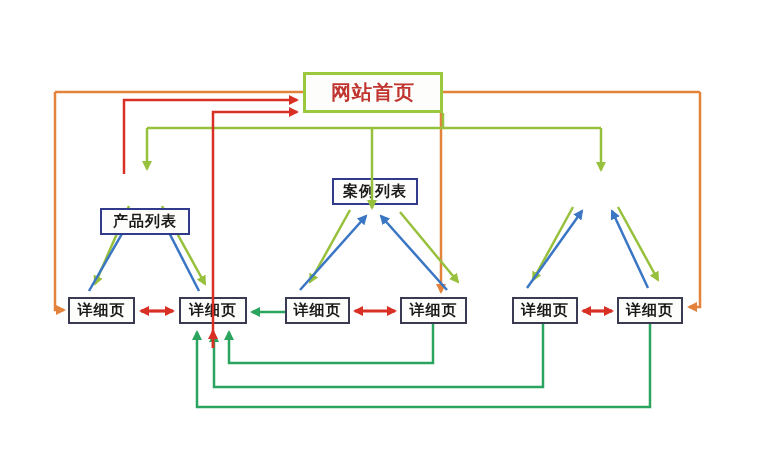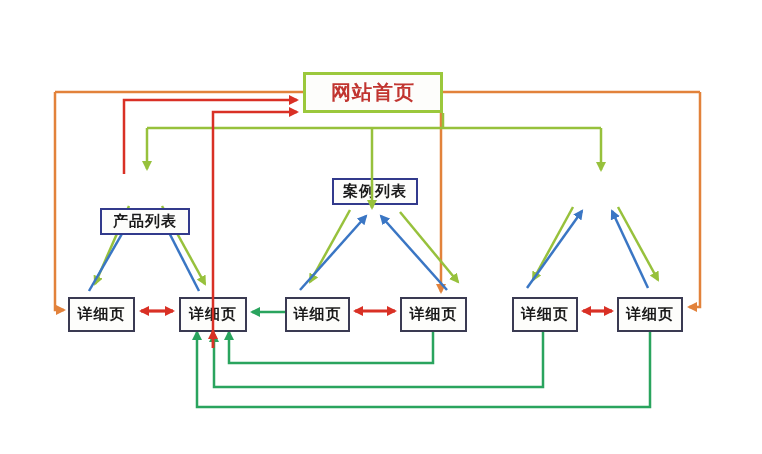--- a/index.html
+++ b/index.html
@@ -27,21 +27,21 @@
     border:3px solid #9BC83C;
     color:#C13530;font-size:20px;text-align:right;
   }
   .node.list{
     height:27px;border:2px solid #323A8C;font-size:15px;
   }
   .node.product{left:100px;top:175px;width:90px;margin-top:33px;}
   .node.case{left:332px;top:178px;width:86px;}
   .node.news{left:556px;top:176px;width:87px;}
   .node.detail{
-    top:297px;height:35px;width:67px;
+    top:297px;height:27px;width:67px;
     border:2px solid #3A3A52;font-size:15px;
   }
   .node.d1{left:68px;}
   .node.d2{left:179px;width:68px;}
   .node.d3{left:285px;width:65px;}
   .node.d4{left:400px;}
   .node.d5{left:512px;width:66px;}
   .node.d6{left:617px;width:66px;}
 </style>
 </head>

